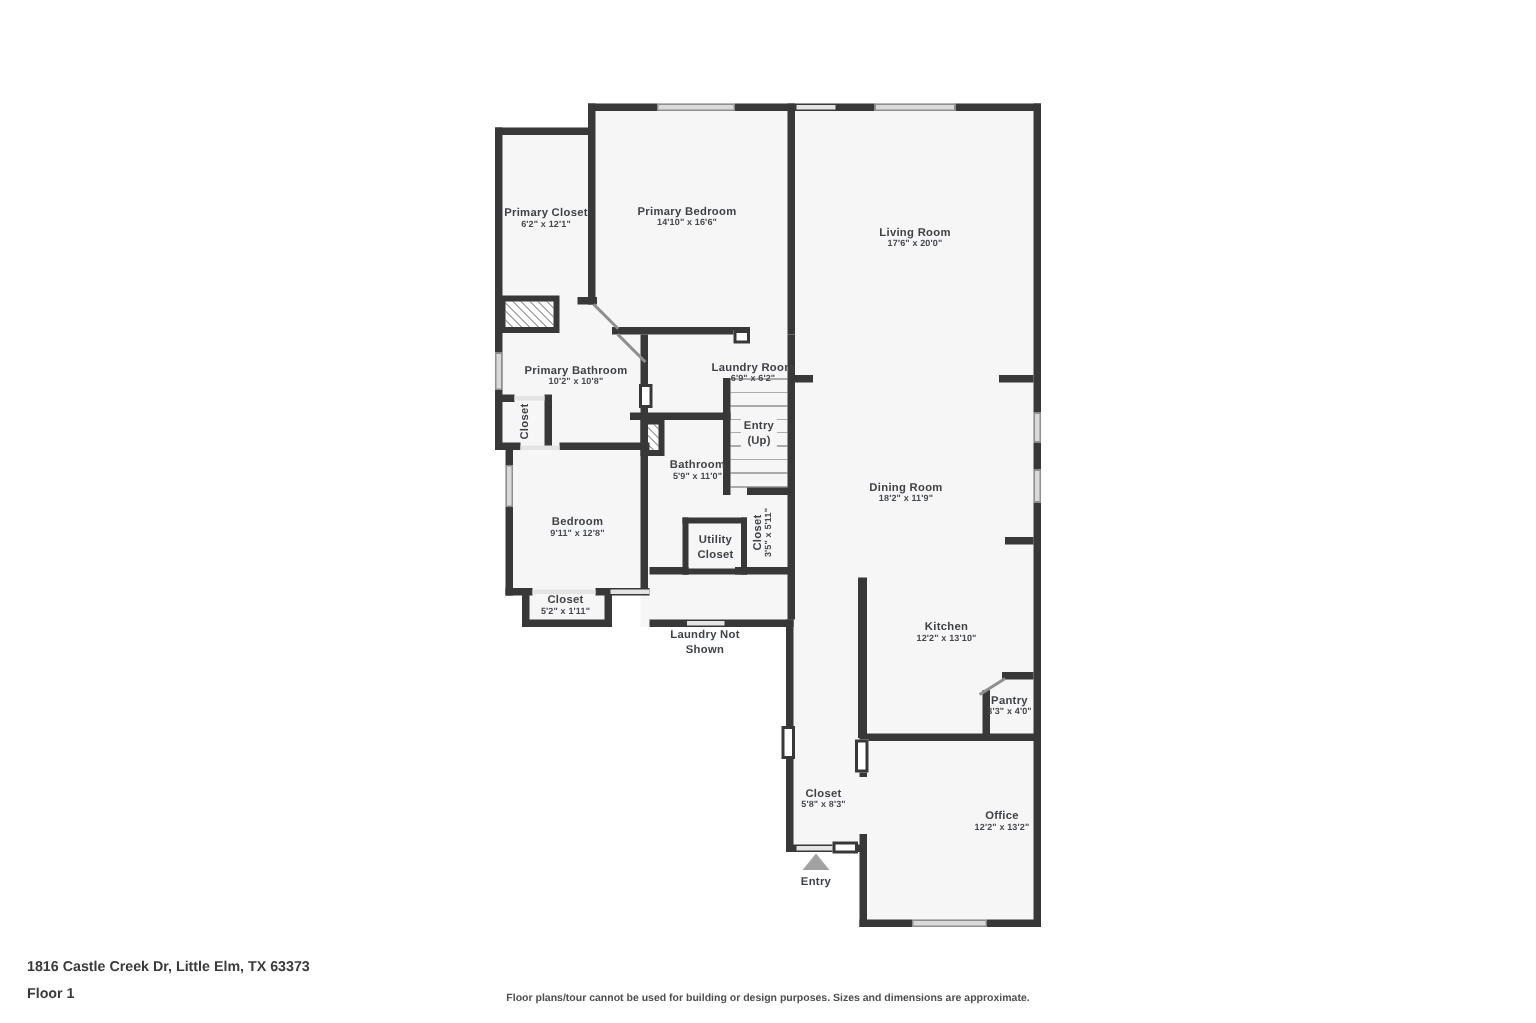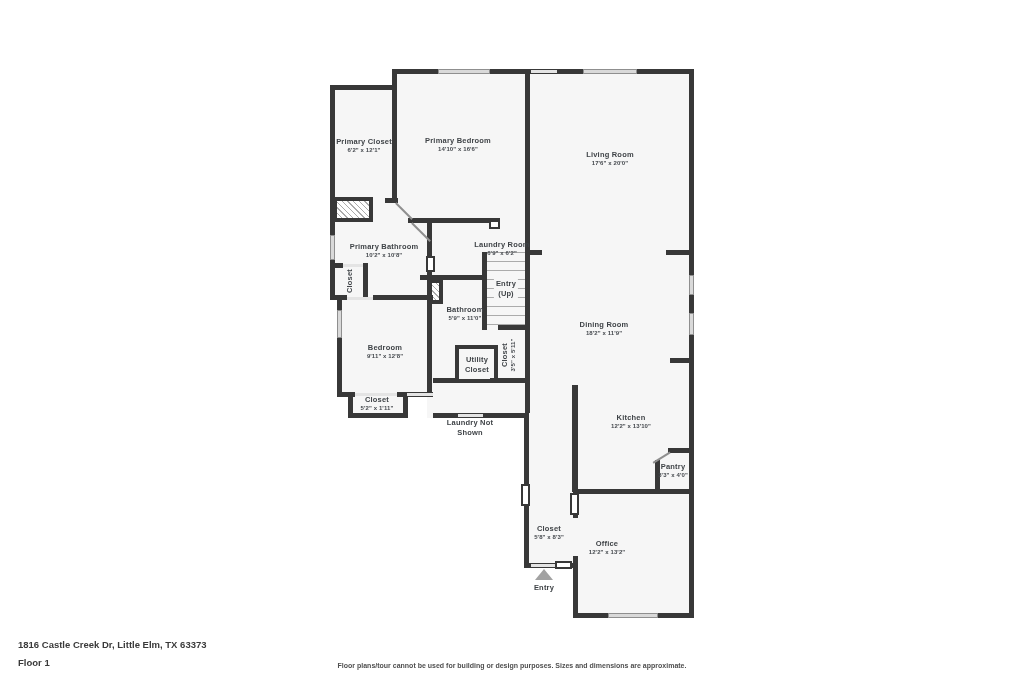--- a/index.html
+++ b/index.html
@@ -185,21 +185,21 @@
     <div class="rdims">12'2" x 13'10"</div>
   </div>
   <div class="room-label" style="left:673px;top:471px;">
     <div class="rname">Pantry</div>
     <div class="rdims">3'3" x 4'0"</div>
   </div>
   <div class="room-label" style="left:549px;top:533px;">
     <div class="rname">Closet</div>
     <div class="rdims">5'8" x 8'3"</div>
   </div>
-  <div class="room-label" style="left:607px;top:548px;">
+  <div class="room-label" style="left:668px;top:548px;">
     <div class="rname">Office</div>
     <div class="rdims">12'2" x 13'2"</div>
   </div>
 
   <div class="entry-triangle" style="left:535px;top:569px;"></div>
   <div class="room-label" style="left:544px;top:588px;">
     <div class="rname">Entry</div>
   </div>
 
   <div class="footer-line" id="address">1816 Castle Creek Dr, Little Elm, TX 63373</div>

